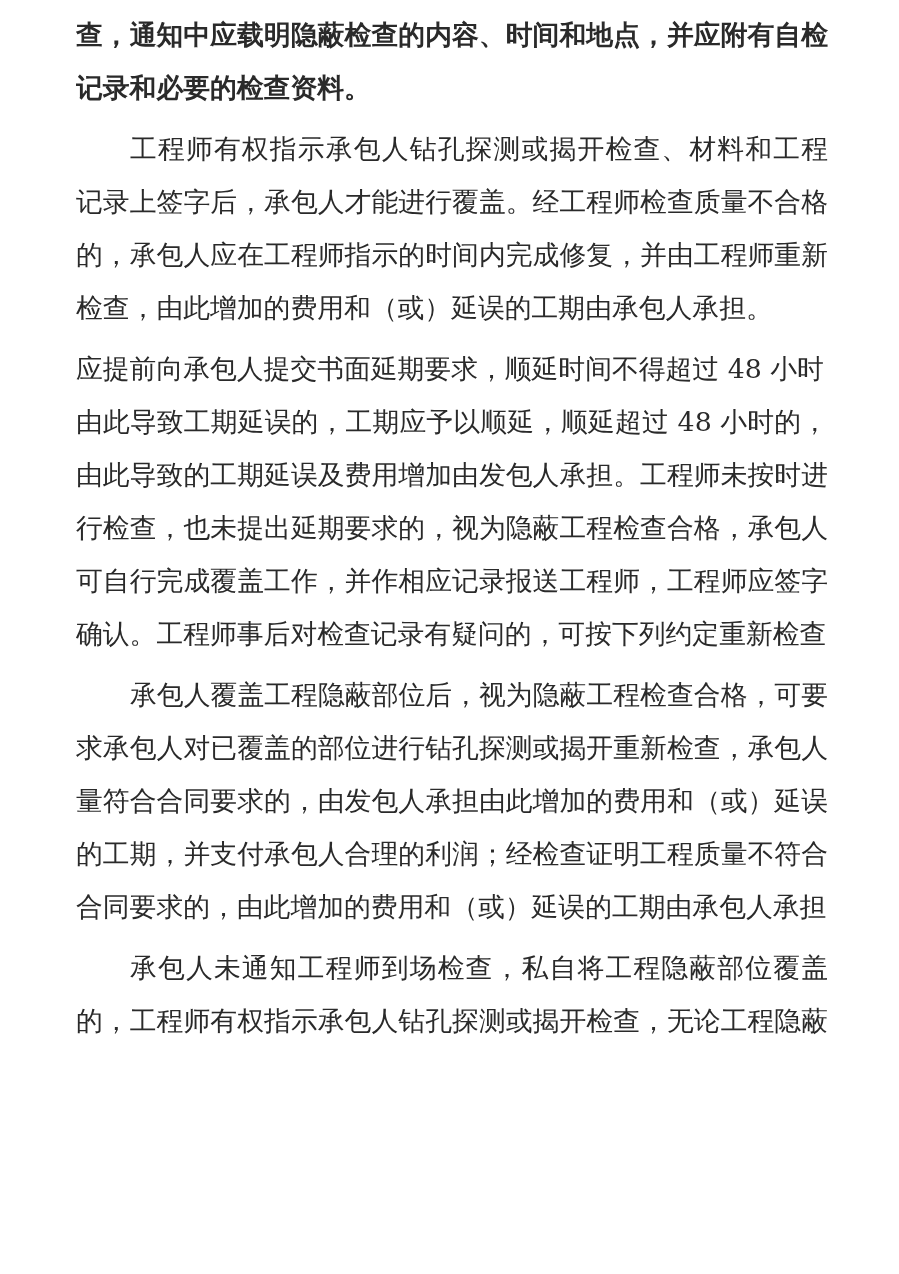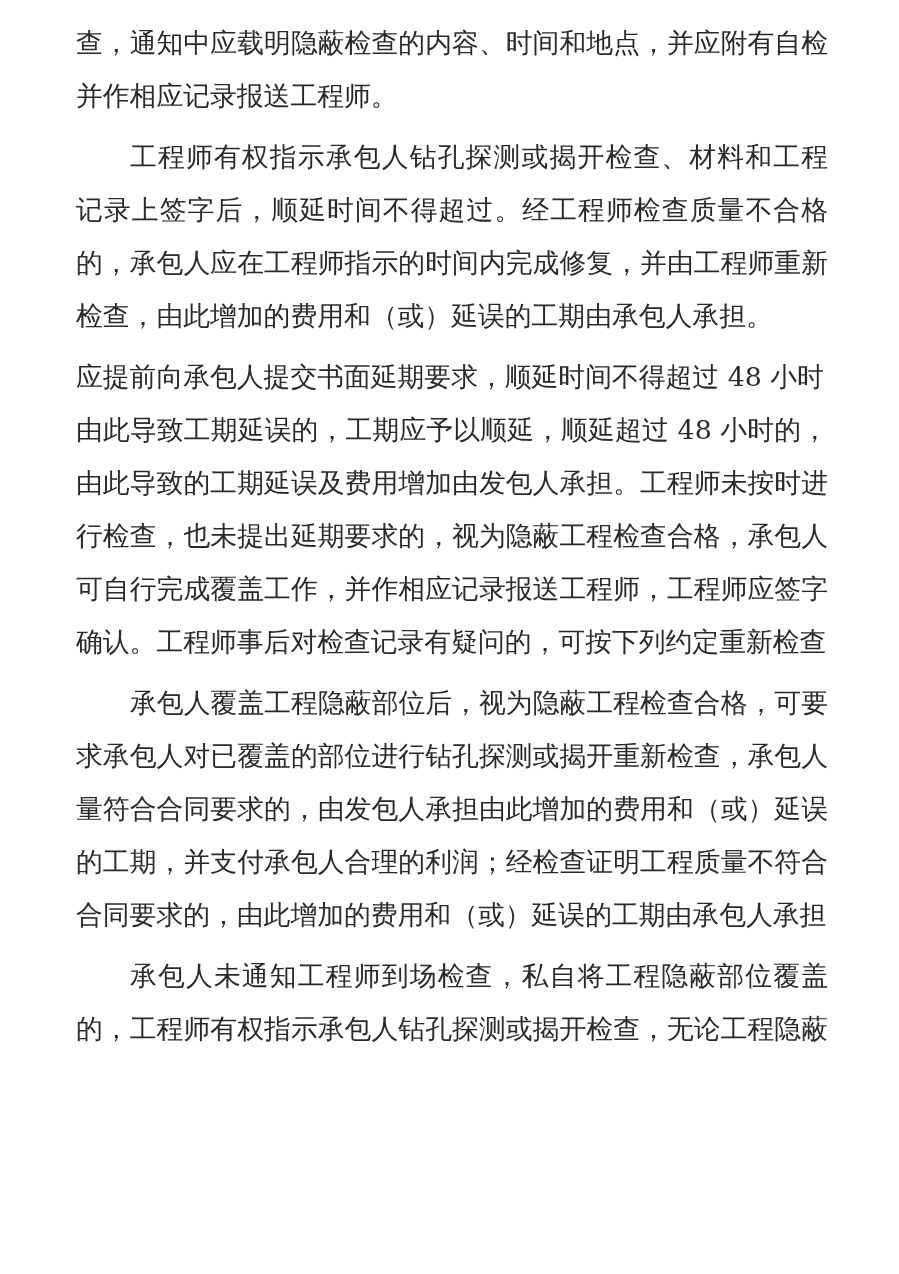--- a/index.html
+++ b/index.html
@@ -42,28 +42,28 @@
   }
   .para.first {
     margin-top: 0;
   }
 </style>
 </head>
 <body>
 
 <div class="page">
 
-  <div class="para first" style="margin-top:16px;">
+  <div class="para first" style="margin-top:8px;font-weight:bold;">
     <div class="line">查，通知中应载明隐蔽检查的内容、时间和地点，并应附有自检</div>
-    <div class="line last">并作相应记录报送工程师。</div>
+    <div class="line last">记录和必要的检查资料。</div>
   </div>
 
   <div class="para">
     <div class="line indent">工程师有权指示承包人钻孔探测或揭开检查、材料和工程</div>
-    <div class="line">记录上签字后，顺延时间不得超过。经工程师检查质量不合格</div>
+    <div class="line">记录上签字后，承包人才能进行覆盖。经工程师检查质量不合格</div>
     <div class="line">的，承包人应在工程师指示的时间内完成修复，并由工程师重新</div>
     <div class="line last">检查，由此增加的费用和（或）延误的工期由承包人承担。</div>
   </div>
 
   <div class="para">
     <div class="line">应提前向承包人提交书面延期要求，顺延时间不得超过 48 小时，</div>
     <div class="line">由此导致工期延误的，工期应予以顺延，顺延超过 48 小时的，</div>
     <div class="line">由此导致的工期延误及费用增加由发包人承担。工程师未按时进</div>
     <div class="line">行检查，也未提出延期要求的，视为隐蔽工程检查合格，承包人</div>
     <div class="line">可自行完成覆盖工作，并作相应记录报送工程师，工程师应签字</div>

